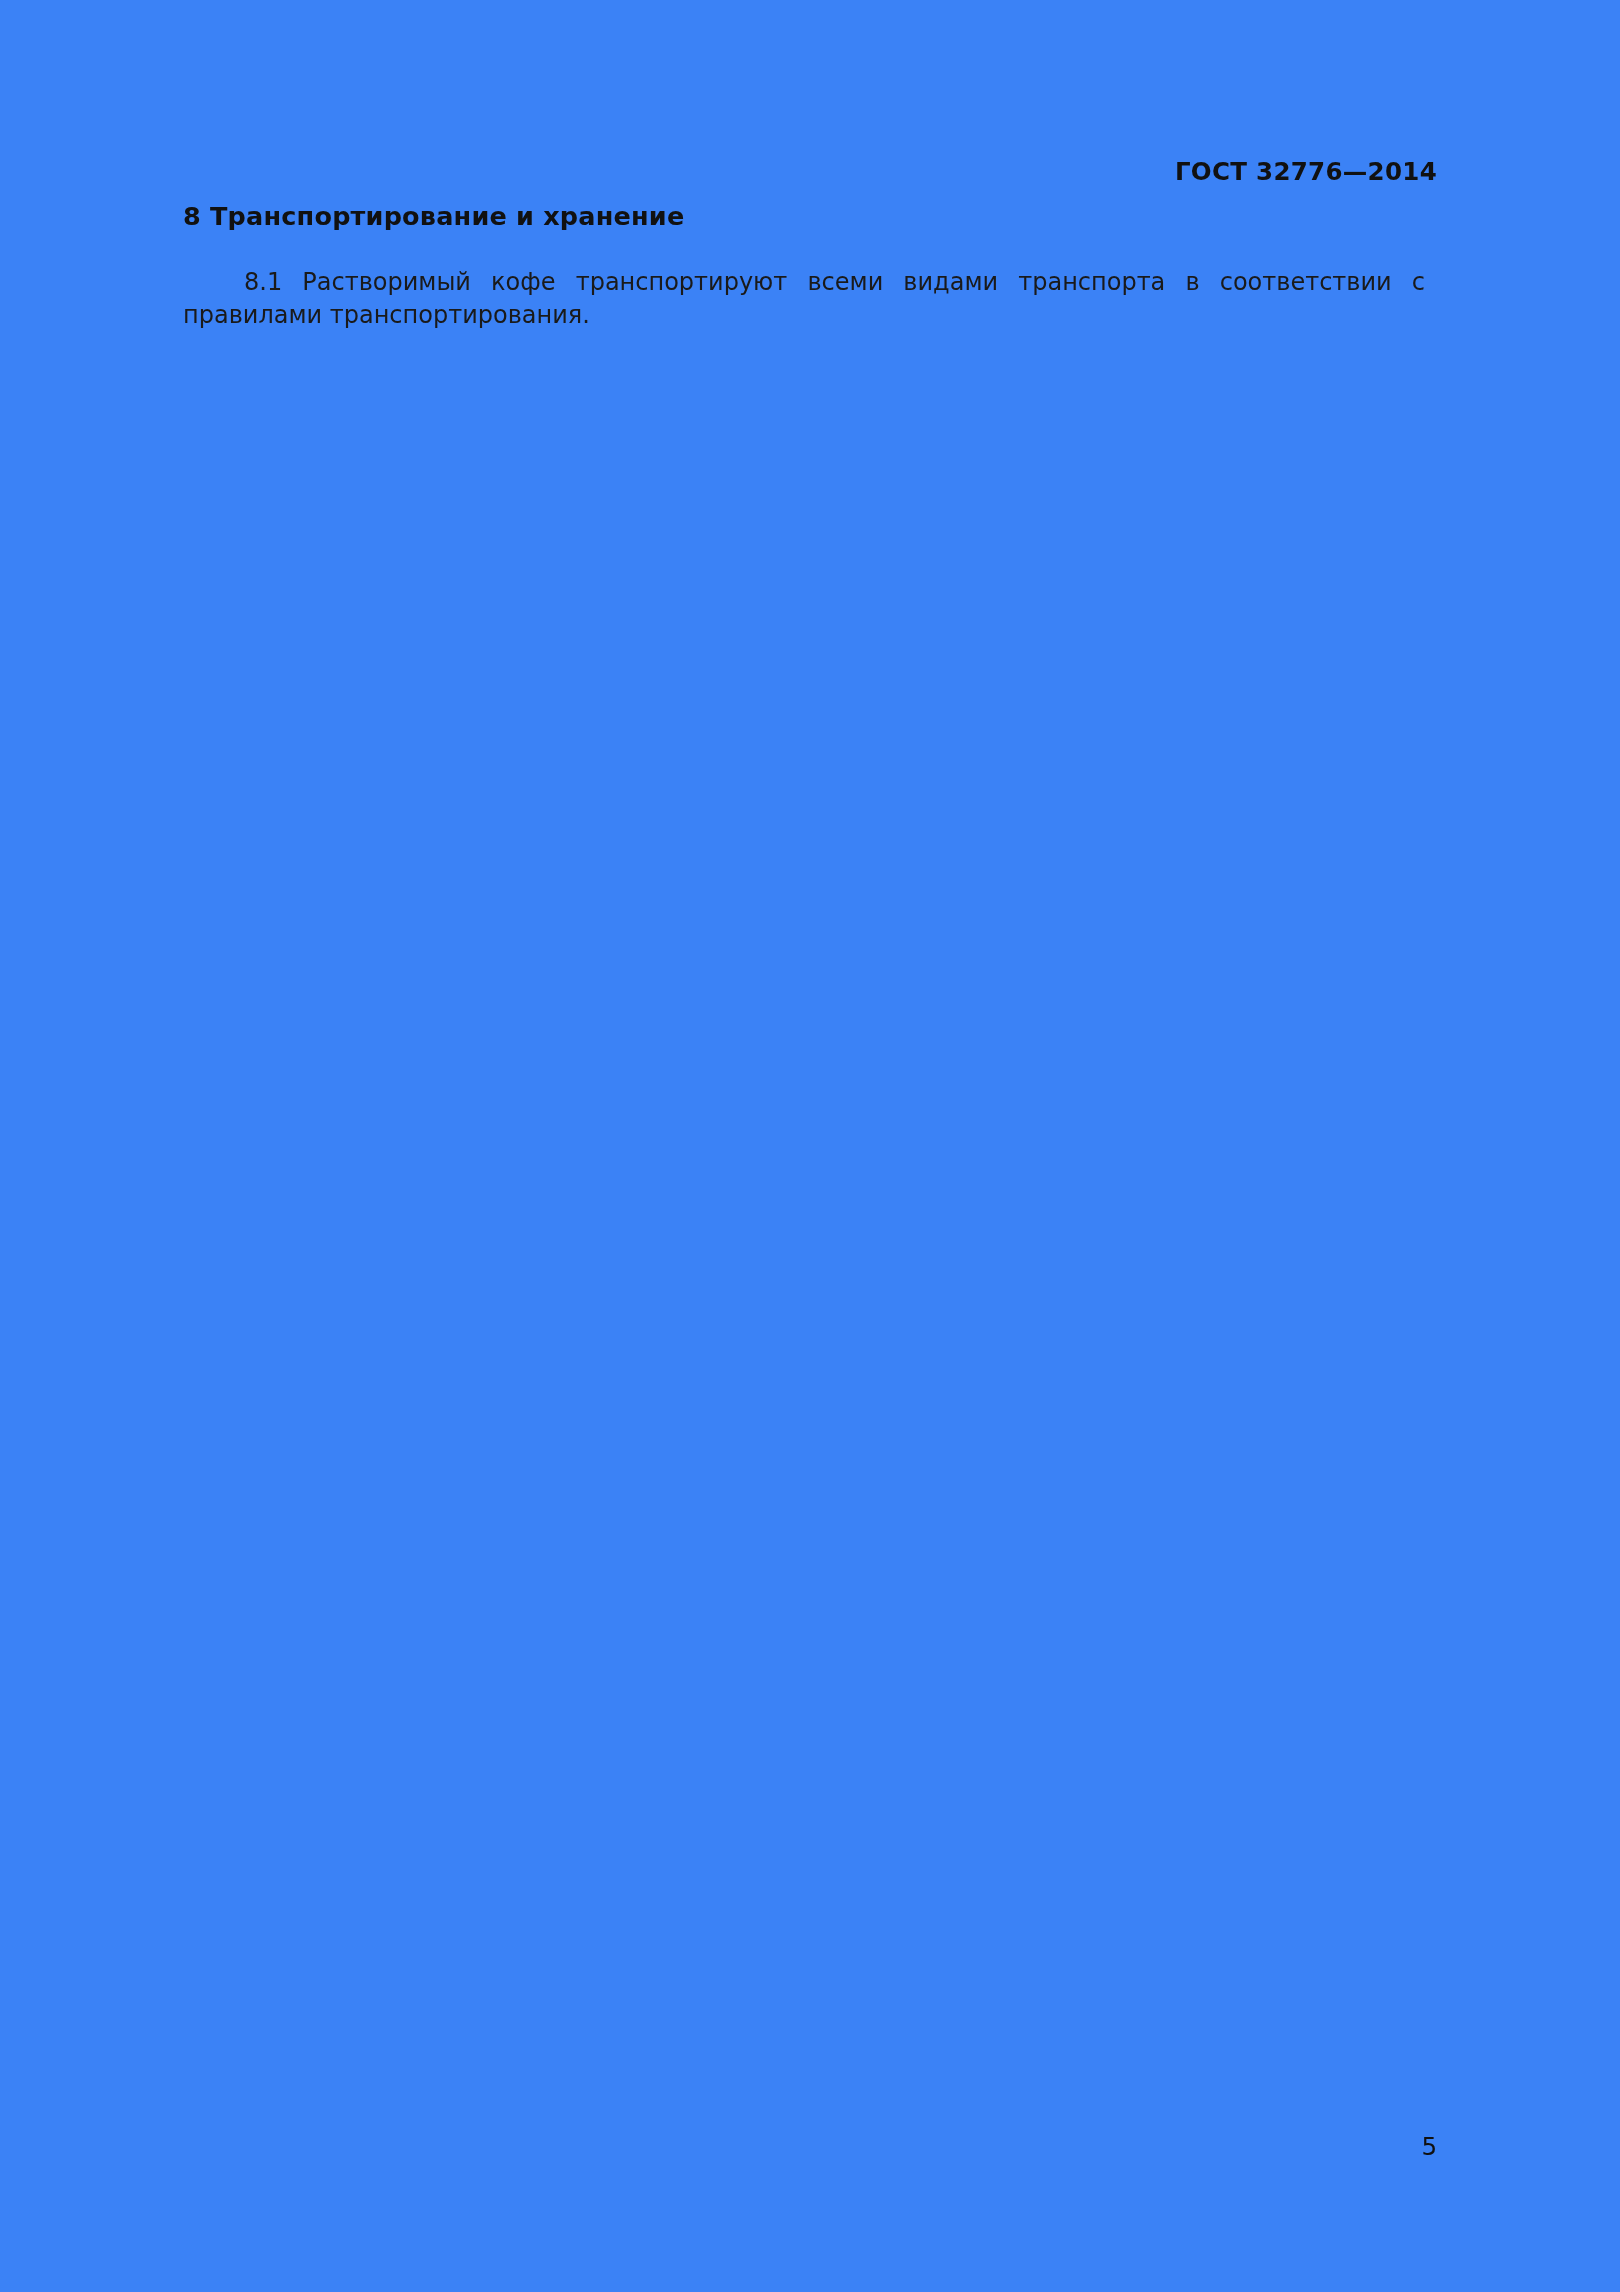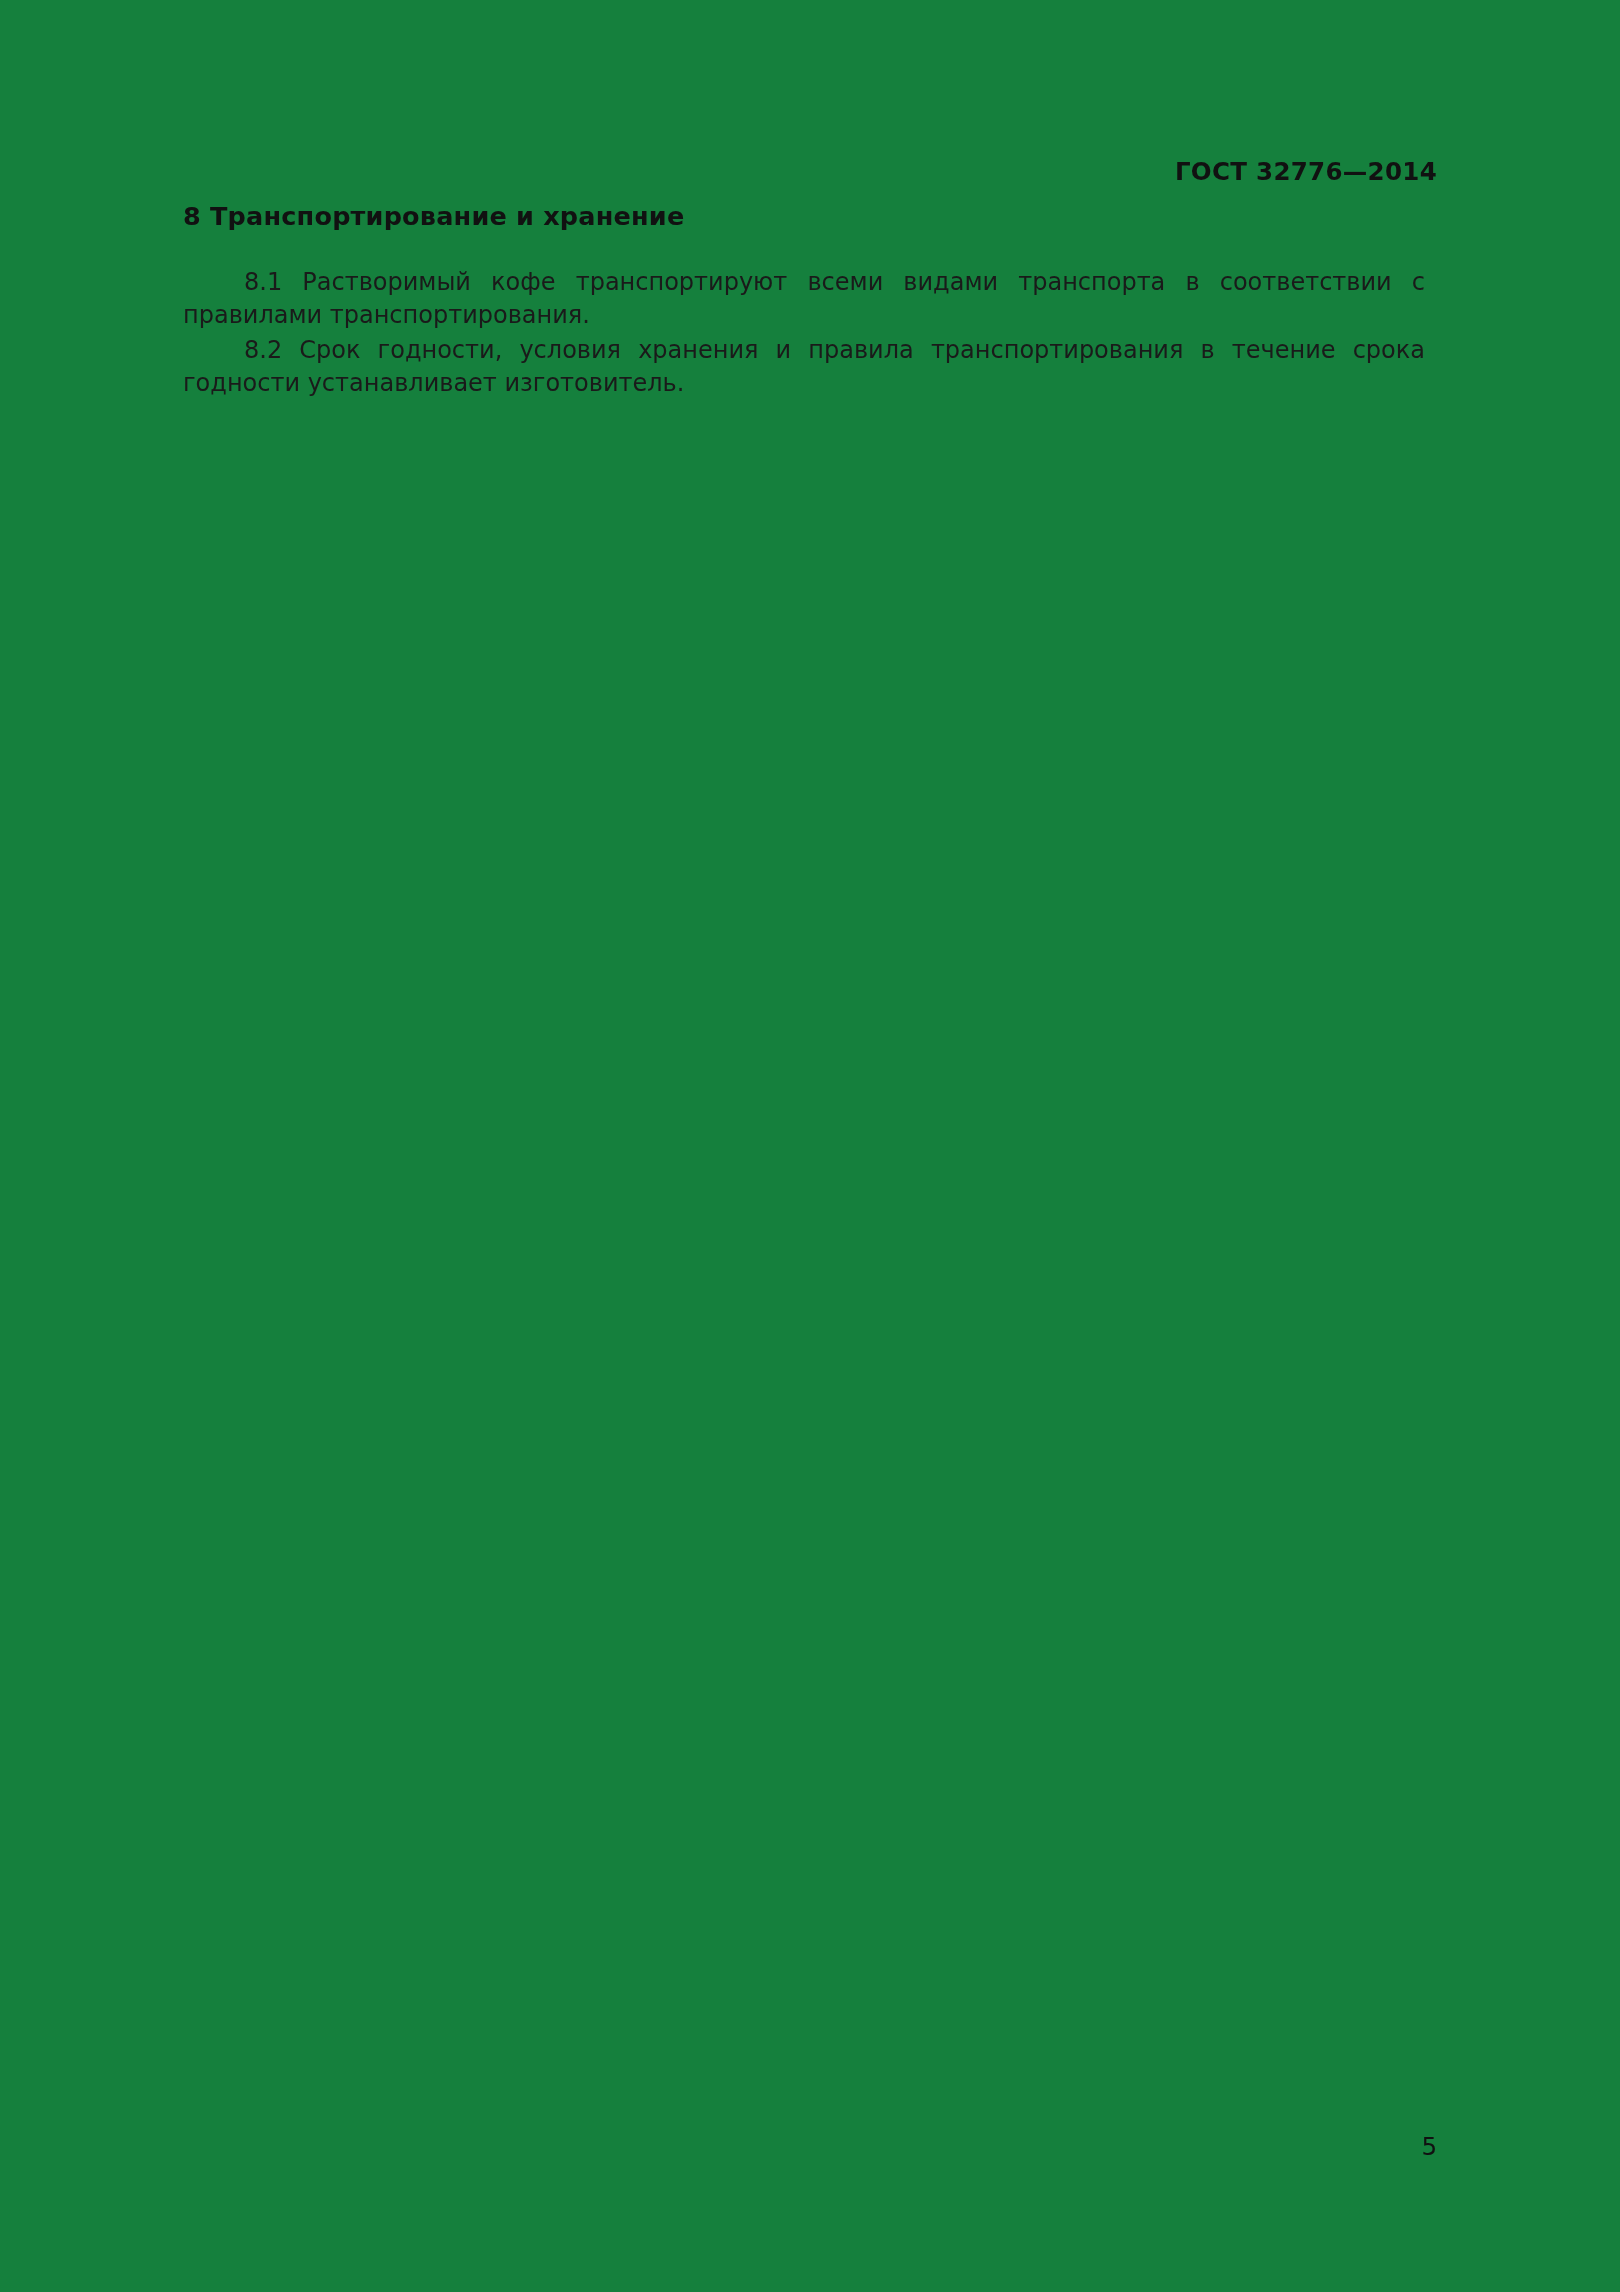--- a/index.html
+++ b/index.html
@@ -4,21 +4,21 @@
 <style>
   html, body {
     margin: 0;
     padding: 0;
     background: #ffffff;
   }
   .page {
     position: relative;
     width: 1620px;
     height: 2293px;
-    background: #15803d;
+    background: #3b82f6;
     font-family: "DejaVu Sans", sans-serif;
     color: #1a1a1a;
     box-sizing: border-box;
     overflow: hidden;
   }
   .header {
     position: absolute;
     top: 157px;
     right: 183px;
     font-size: 24.5px;
@@ -66,20 +66,19 @@
 <div class="page">
 
   <div class="header">ГОСТ 32776—2014</div>
 
   <div class="content">
 
     <h1 class="section-title">8 Транспортирование и хранение</h1>
 
     <p class="para">8.1 Растворимый кофе транспортируют всеми видами транспорта в соответствии с правилами транспортирования.</p>
 
-    <p class="para">8.2 Срок годности, условия хранения и правила транспортирования в течение срока годности устанавливает изготовитель.</p>
 
   </div>
 
   <div class="page-number">5</div>
 
 </div>
 
 
 </body></html>

